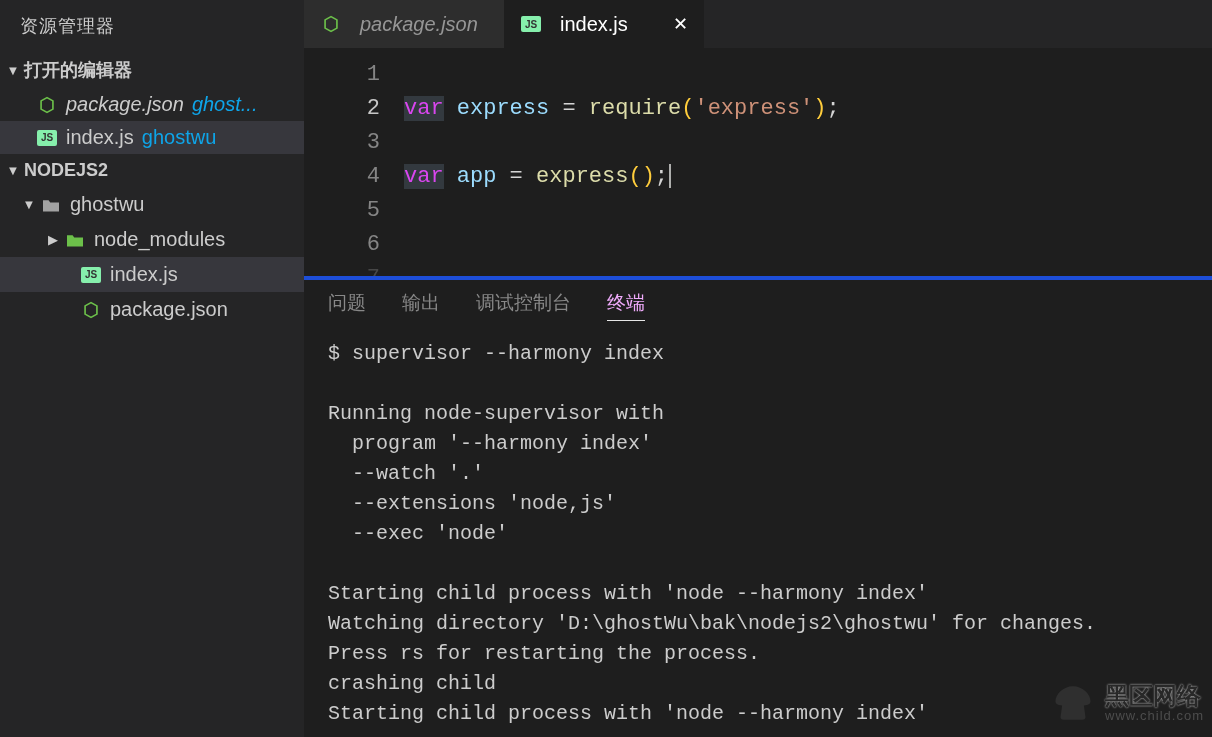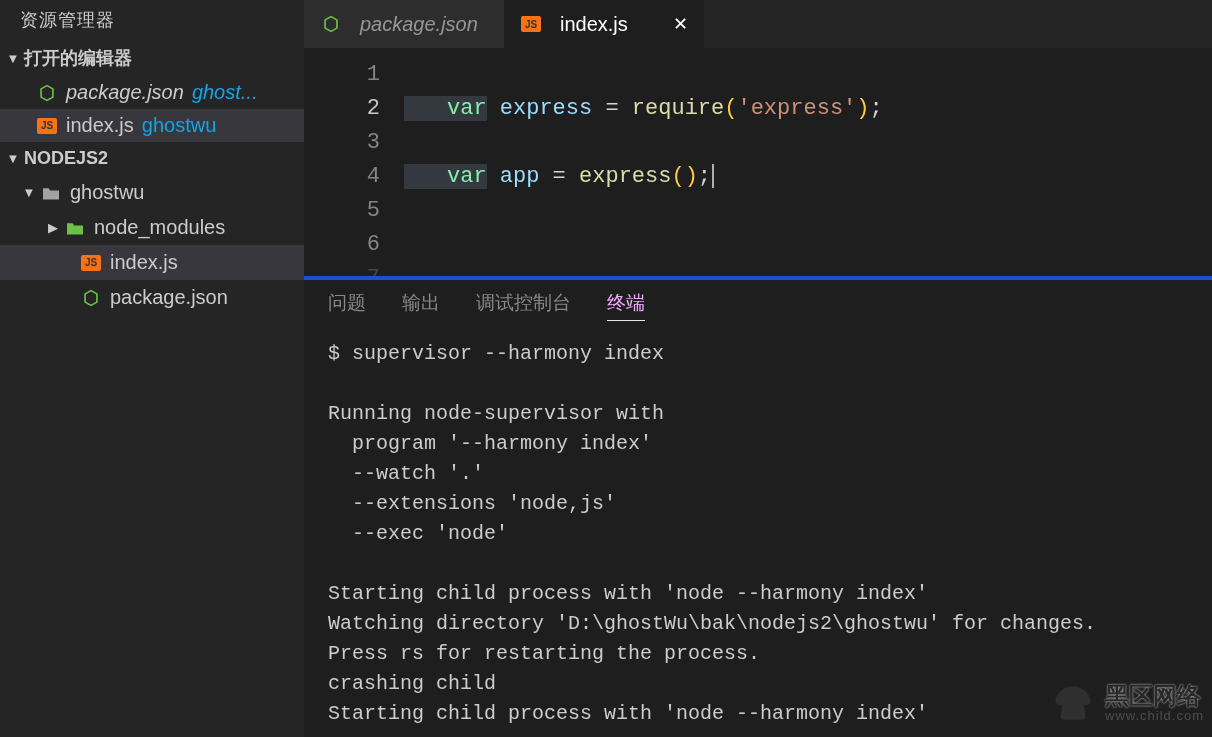--- a/index.html
+++ b/index.html
@@ -14,21 +14,21 @@
       font-size: 18px;
     }
     .sidebar {
       width: 304px;
       background: #252526;
       display: flex;
       flex-direction: column;
       flex-shrink: 0;
     }
     .explorer-header {
-      padding: 8px 20px;
+      padding: 14px 20px;
       font-size: 18px;
       color: #cccccc;
       letter-spacing: 1px;
     }
     .section-header {
       display: flex;
       align-items: center;
       padding: 6px 4px;
       cursor: pointer;
       font-weight: bold;
@@ -48,21 +48,21 @@
     .file-item .dim { color: #0ea5e9; margin-left: 8px; overflow: hidden; text-overflow: ellipsis; }
     .italic { font-style: italic; }
     .tree-item { display: flex; align-items: center; padding: 6px 4px; cursor: pointer; font-size: 20px; }
     .indent-1 { padding-left: 20px; }
     .indent-2 { padding-left: 44px; }
     .indent-3 { padding-left: 80px; }
     .tree-item.selected { background: #37373d; }
 
     .icon { width: 22px; height: 20px; display: inline-flex; align-items: center; justify-content: center; margin-right: 8px; flex-shrink: 0; }
     .node-icon { color: #6cc04a; }
-    .js-icon { background: #f97316; color: #333; font-size: 10px; font-weight: bold; width: 20px; height: 16px; display: inline-flex; align-items: center; justify-content: center; border-radius: 2px; }
+    .js-icon { background: #86efac; color: #333; font-size: 10px; font-weight: bold; width: 20px; height: 16px; display: inline-flex; align-items: center; justify-content: center; border-radius: 2px; }
     .folder-icon { color: #b0b0b0; }
     .folder-icon.green { color: #6cc04a; }
 
     .main { flex: 1; display: flex; flex-direction: column; background: #1e1e1e; }
     .tabs { display: flex; background: #252526; height: 48px; }
     .tab {
       display: flex;
       align-items: center;
       padding: 0 16px;
       background: #2d2d2d;
@@ -73,21 +73,21 @@
       min-width: 200px;
     }
     .tab.active { background: #1e1e1e; color: #ffffff; }
     .tab .close { margin-left: auto; font-size: 18px; }
 
     .editor { flex: 1; display: flex; font-family: Consolas, "Courier New", monospace; font-size: 22px; line-height: 34px; overflow: auto; padding-top: 10px; }
     .gutter { width: 100px; text-align: right; color: #858585; padding-right: 24px; user-select: none; }
     .gutter .current { color: #c6c6c6; }
     .code { flex: 1; white-space: pre; color: #d4d4d4; position: relative; }
 
-    .kw { color: #86efac; padding-left: 43px; }
+    .kw { color: #d946ef; }
     .var { color: #9cdcfe; }
     .fn { color: #dcdcaa; }
     .str { color: #ce9178; }
     .paren { color: #ffcd3c; }
     .op { color: #d4d4d4; }
     .sel-hl { background: rgba(173,214,255,0.15); }
     .cursor { display: inline-block; width: 2px; height: 24px; background: #aeafad; vertical-align: middle; margin-left: 1px; }
 
     .panel { border-top: 4px solid #1d4ed8; background: #1e1e1e; display: flex; flex-direction: column; }
     .panel-tabs { display: flex; gap: 36px; padding: 10px 24px; font-size: 19px; }

